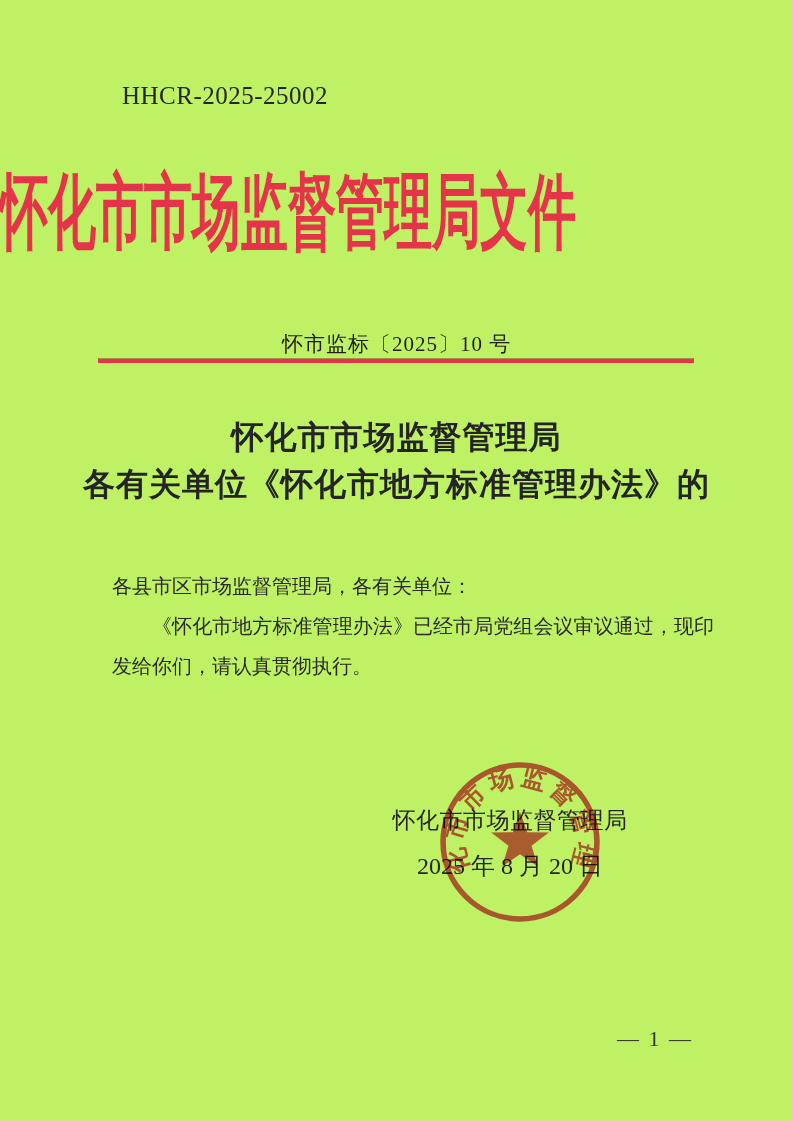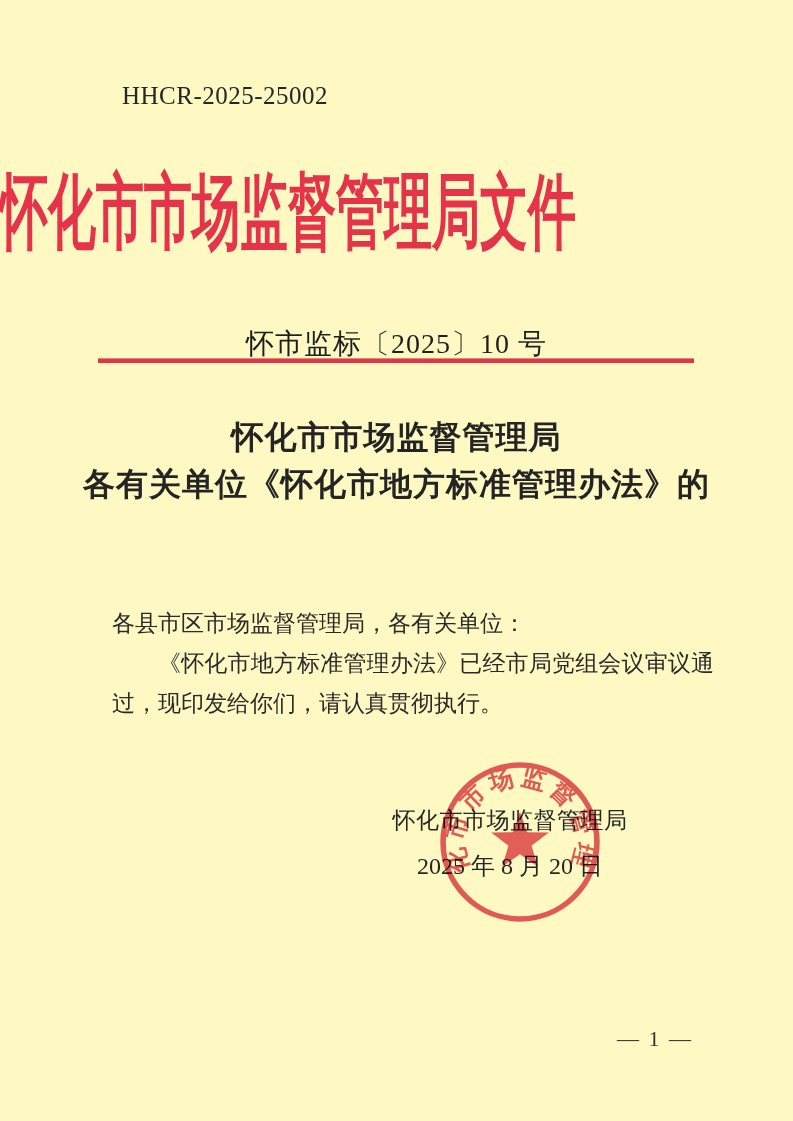--- a/index.html
+++ b/index.html
@@ -7,56 +7,56 @@
     --seal-red:#de4a5e;
     --ink:#222222;
   }
   *{margin:0;padding:0;box-sizing:border-box;}
   html,body{background:#ffffff;}
   body{font-family:"Liberation Serif","DejaVu Serif",serif;color:var(--ink);}
   .page{
     position:relative;
     width:793px;height:1121px;
     margin:0 auto;
-    background:#fef9c3;
+    background:#bef264;
     overflow:hidden;
   }
   .doc-code{
     position:absolute;left:122px;top:82px;
     font-size:25px;letter-spacing:.5px;color:#262626;
     white-space:nowrap;
   }
   .masthead{
     position:absolute;left:0;right:0;top:156px;height:112px;
     display:flex;align-items:center;justify-content:flex-start;
   }
   .masthead-text{
     font-size:48px;font-weight:bold;color:var(--red);
     letter-spacing:0;white-space:nowrap;
     transform:scaleY(1.72);
     font-family:"Liberation Serif","DejaVu Serif",serif;
   }
   .ref-line{
     position:absolute;left:0;right:0;top:330px;
-    text-align:center;font-size:28px;line-height:28px;
+    text-align:center;font-size:21px;line-height:28px;
     color:#1f1f1f;letter-spacing:1px;white-space:nowrap;
   }
   .red-rule{
     position:absolute;left:98px;top:359px;width:596px;height:4px;
     background:var(--red);
     box-shadow:0 -1px 0 rgba(120,30,40,.45);
   }
   .notice-title{
     position:absolute;left:0;right:0;top:414px;
     text-align:center;font-size:32px;font-weight:bold;
     line-height:47px;color:#242424;letter-spacing:1px;
   }
   .body-text{
-    position:absolute;left:112px;top:604px;width:602px;
-    font-size:23px;line-height:40px;color:#2a2a2a;
+    position:absolute;left:112px;top:566px;width:602px;
+    font-size:20px;line-height:40px;color:#2a2a2a;
     text-align:justify;
   }
   .body-text .para-indent{text-indent:2em;}
   .signature{
     position:absolute;left:375px;top:806px;width:270px;
     text-align:center;color:#262626;
   }
   .sig-org{font-size:23px;line-height:30px;letter-spacing:0.5px;white-space:nowrap;}
   .sig-date{font-size:24px;line-height:28px;margin-top:16px;white-space:nowrap;}
   .seal{

